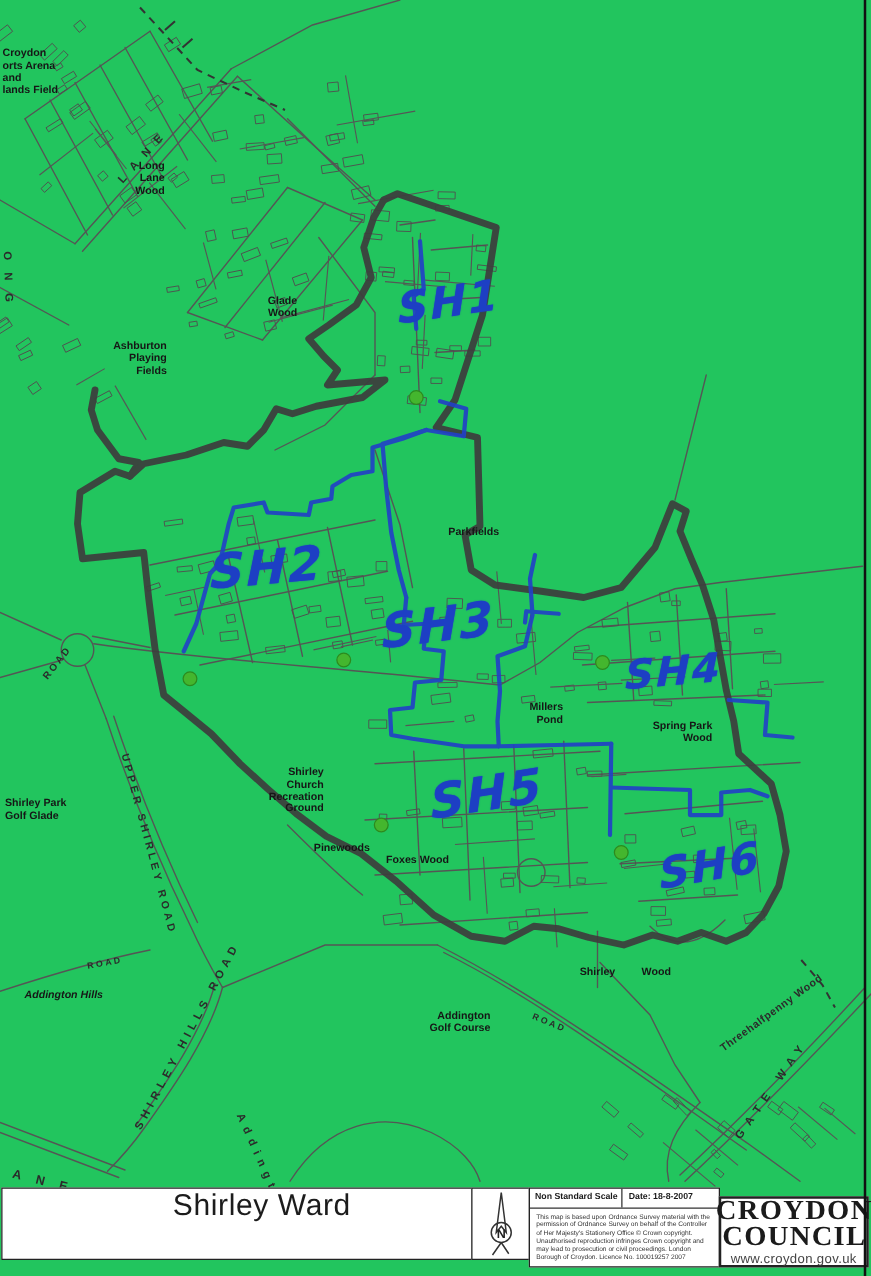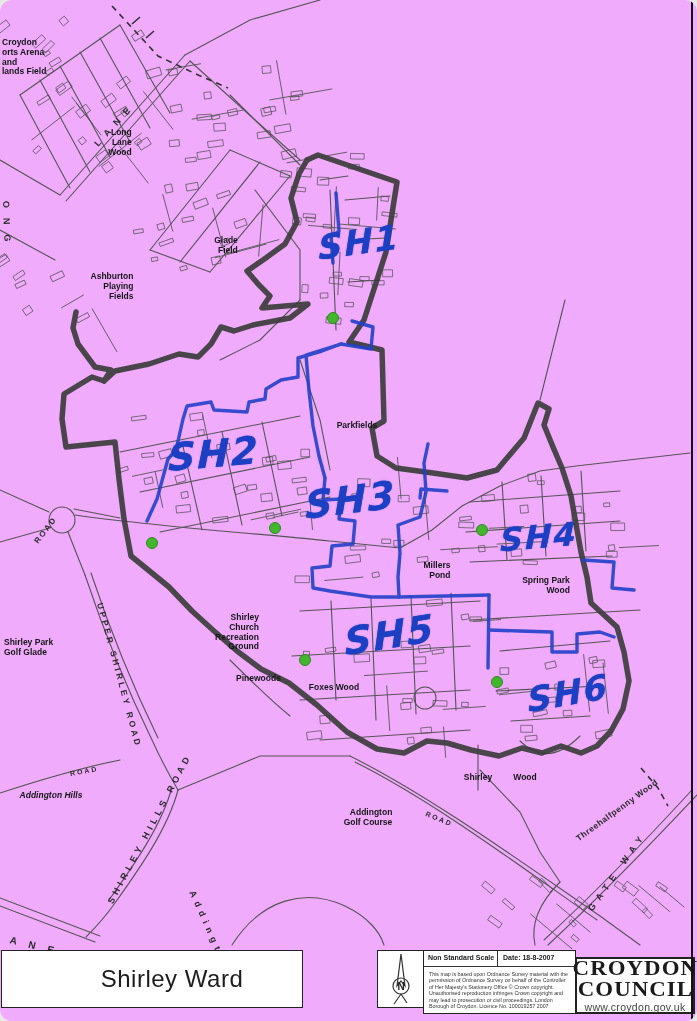--- a/index.html
+++ b/index.html
@@ -1,29 +1,29 @@
 <!DOCTYPE html>
 <html><head>
 <meta charset="utf-8">
 <style>
   html,body{margin:0;padding:0;background:#e8e8e8;}
-  #page{position:relative;width:697px;height:1021px;background:#f0abfc;overflow:hidden;
-        font-family:"Liberation Sans",sans-serif;color:#1a1a1a;border-radius:12px;}
+  #page{position:relative;width:697px;height:1021px;background:#22c55e;overflow:hidden;
+        font-family:"Liberation Sans",sans-serif;color:#1a1a1a;}
   #map-svg{position:absolute;left:0;top:0;}
   .place-label{position:absolute;font-size:8.5px;font-weight:700;line-height:1.15;
                color:#161616;white-space:pre-line;text-align:right;transform:translate(-50%,0);}
   .place-label.left{transform:none;text-align:left;}
   .road-label{position:absolute;font-size:8px;font-weight:700;color:#2b2b2b;white-space:nowrap;
               transform-origin:0 50%;}
   .district-label{position:absolute;font-family:"DejaVu Sans",sans-serif;font-weight:700;font-style:italic;
                   color:#1d3fc4;font-size:36px;letter-spacing:2px;transform-origin:center;
                   text-shadow:0 0 1px #1d3fc4;}
   
   .fbox{position:absolute;background:#fff;border:1.6px solid #222;box-sizing:border-box;}
-  #title-box{left:1px;top:950px;width:302px;height:58px;display:flex;align-items:center;justify-content:center;padding-left:40px;}
+  #title-box{left:1px;top:950px;width:377px;height:58px;display:flex;justify-content:center;padding-left:40px;}
   #title-text{font-size:24px;letter-spacing:.5px;color:#1c1c1c;}
   #north-box{left:377px;top:950px;width:47px;height:58px;display:flex;align-items:center;justify-content:center;}
   #scale-box{left:423px;top:950px;width:153px;height:64px;padding:0;}
   #scale-row{display:flex;border-bottom:1px solid #333;height:15px;}
   #scale-cell{width:74px;border-right:1px solid #333;font-size:7px;font-weight:700;padding:3px 0 0 4px;box-sizing:border-box;}
   #date-cell{flex:1;font-size:7px;font-weight:700;padding:3px 0 0 5px;box-sizing:border-box;}
   #copyright{font-size:5.3px;line-height:1.22;color:#333;padding:4px 4px 0 5px;}
   #logo-box{left:575px;top:957px;width:120px;height:57px;display:flex;flex-direction:column;
             align-items:center;justify-content:center;border-width:2px;}
   .logo-line{font-family:"Liberation Serif",serif;font-weight:700;font-size:22px;line-height:.95;
@@ -396,36 +396,36 @@
 
   <div id="labels">
       <div class="place-label left" style="left: 2px; top: 38px;">Croydon
 orts Arena
 and
 lands Field</div>
       <div class="place-label" style="left: 120px; top: 128px;">Long
 Lane
 Wood</div>
       <div class="place-label" style="left: 226px; top: 236px;">Glade
-Field</div>
+Wood</div>
       <div class="place-label" style="left: 112px; top: 260px; margin-top: 12px;">Ashburton
 Playing
 Fields</div>
-      <div class="place-label" style="left: 357px; top: 421px;">Parkfields</div>
+      <div class="place-label" style="left: 357px; top: 421px; padding-left: 44px;">Parkfields</div>
       <div class="place-label" style="left: 437px; top: 561px;">Millers
 Pond</div>
       <div class="place-label" style="left: 546px; top: 576px;">Spring Park
 Wood</div>
       <div class="place-label left" style="left: 4px; top: 638px;">Shirley Park
 Golf Glade</div>
       <div class="place-label" style="left: 237px; top: 613px;">Shirley
 Church
 Recreation
 Ground</div>
-      <div class="place-label" style="left: 244px; top: 674px; padding-left: 29px;">Pinewoods</div>
+      <div class="place-label" style="left: 259px; top: 674px; padding-left: 29px;">Pinewoods</div>
       <div class="place-label" style="left: 334px; top: 683px;">Foxes Wood</div>
       <div class="place-label" style="left: 51px; top: 791px; font-style: italic;">Addington Hills</div>
       <div class="place-label" style="left: 368px; top: 808px;">Addington
 Golf Course</div>
       <div class="place-label" style="left: 478px; top: 773px;">Shirley</div>
       <div class="place-label" style="left: 525px; top: 773px;">Wood</div>
       <div class="road-label" style="left: 96px; top: 140px; font-size: 9px; letter-spacing: 8px; transform: rotate(-48deg);">LANE</div>
       <div class="road-label" style="left: 6px; top: 196px; font-size: 9px; letter-spacing: 10px; transform: rotate(88deg);">ONG</div>
       <div class="road-label" style="left: 100px; top: 598px; font-size: 8.5px; letter-spacing: 3px; transform: rotate(75deg);">UPPER SHIRLEY ROAD</div>
       <div class="road-label" style="left: 110px; top: 898px; font-size: 9px; letter-spacing: 4px; transform: rotate(-62deg);">SHIRLEY HILLS ROAD</div>

